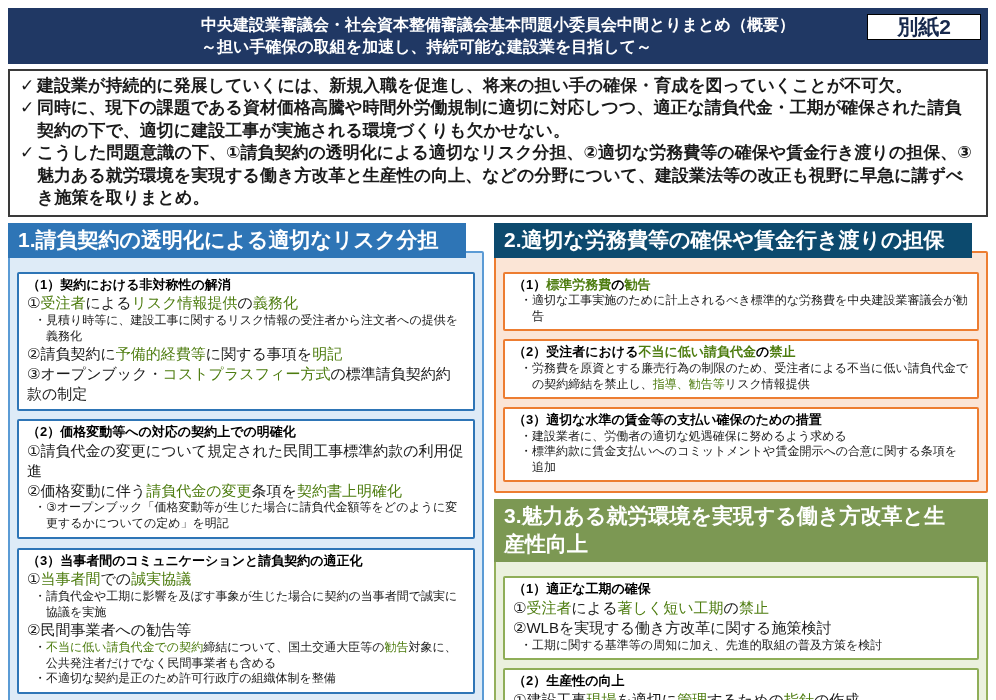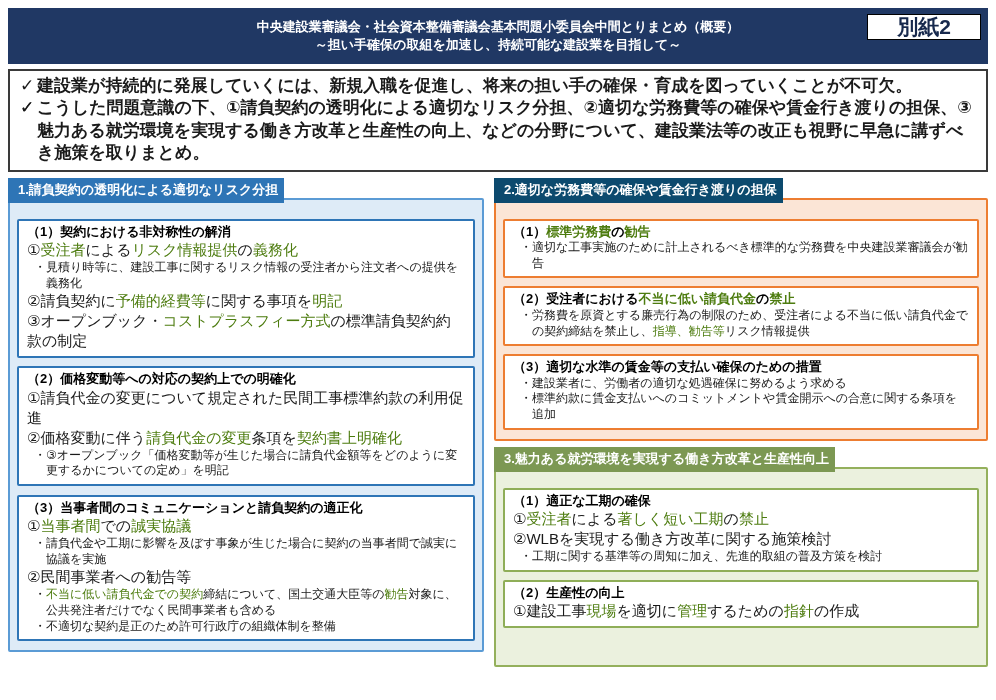--- a/index.html
+++ b/index.html
@@ -8,21 +8,21 @@
     font-family: "Liberation Sans", "DejaVu Sans", sans-serif;
     background: #ffffff; color: #1a1a1a;
   }
   .page { position: relative; width: 996px; height: 700px; padding: 8px 8px 0 8px; overflow: hidden; }
 
   
   .titlebar {
     position: relative; height: 56px; background: #203864; color: #fff;
     display: flex; align-items: center; justify-content: center;
   }
-  .title-lines { text-align: center; font-weight: bold; font-size: 13px; line-height: 1.35; }
+  .title-lines { font-weight: bold; font-size: 16px; line-height: 1.35; }
   .badge {
     position: absolute; right: 7px; top: 6px; bottom: 24px; width: 114px;
     background: #fff; color: #17294d; border: 1.5px solid #000;
     display: flex; align-items: center; justify-content: center;
     font-size: 21px; font-weight: bold;
   }
 
   
   .summary {
     margin-top: 5px; border: 2px solid #3a3a3a; background: #fff;
@@ -32,22 +32,22 @@
   .check { position: absolute; left: 2px; top: 0; font-weight: bold; }
 
   
   .columns { display: flex; gap: 10px; margin-top: 6px; align-items: flex-start; }
   .col-left  { width: 476px; flex: none; }
   .col-right { flex: 1; }
 
   .sec { position: relative; }
   .banner {
     display: inline-block; position: relative; z-index: 2;
-    color: #fff; font-weight: bold; font-size: 13px;
-    padding: 3px 6px 4px 10px; margin-bottom: -13px;
+    color: #fff; font-weight: bold; font-size: 21px;
+    padding: 3px 28px 4px 10px; margin-bottom: -13px;
   }
   .banner-1 { background: #2E75B6; }
   .banner-2 { background: #0c4a6e; }
   .banner-3 { background: #7C9853; }
 
   .container { position: relative; z-index: 1; border: 2px solid; border-radius: 2px; padding: 19px 7px 1px 7px; }
   .container-1 { background: #DEEBF7; border-color: #5B9BD5; min-height: 421px; }
   .container-2 { background: #FBE5D6; border-color: #ED7D31; min-height: 196px; margin-bottom: 6px; }
   .container-3 { background: #EBF1DE; border-color: #94B05C; min-height: 200px; }
 
@@ -76,20 +76,21 @@
     <div class="badge">別紙2</div>
   </header>
 
   <section class="summary">
     <div class="sum-item">
       <span class="check">✓</span>
       <span>建設業が持続的に発展していくには、新規入職を促進し、将来の担い手の確保・育成を図っていくことが不可欠。</span>
     </div>
     <div class="sum-item">
       <span class="check">✓</span>
+      <span>同時に、現下の課題である資材価格高騰や時間外労働規制に適切に対応しつつ、適正な請負代金・工期が確保された請負契約の下で、適切に建設工事が実施される環境づくりも欠かせない。</span>
     </div>
     <div class="sum-item">
       <span class="check">✓</span>
       <span>こうした問題意識の下、①請負契約の透明化による適切なリスク分担、②適切な労務費等の確保や賃金行き渡りの担保、③魅力ある就労環境を実現する働き方改革と生産性の向上、などの分野について、建設業法等の改正も視野に早急に講ずべき施策を取りまとめ。</span>
     </div>
   </section>
 
   <div class="columns">
 
     <div class="col-left">

